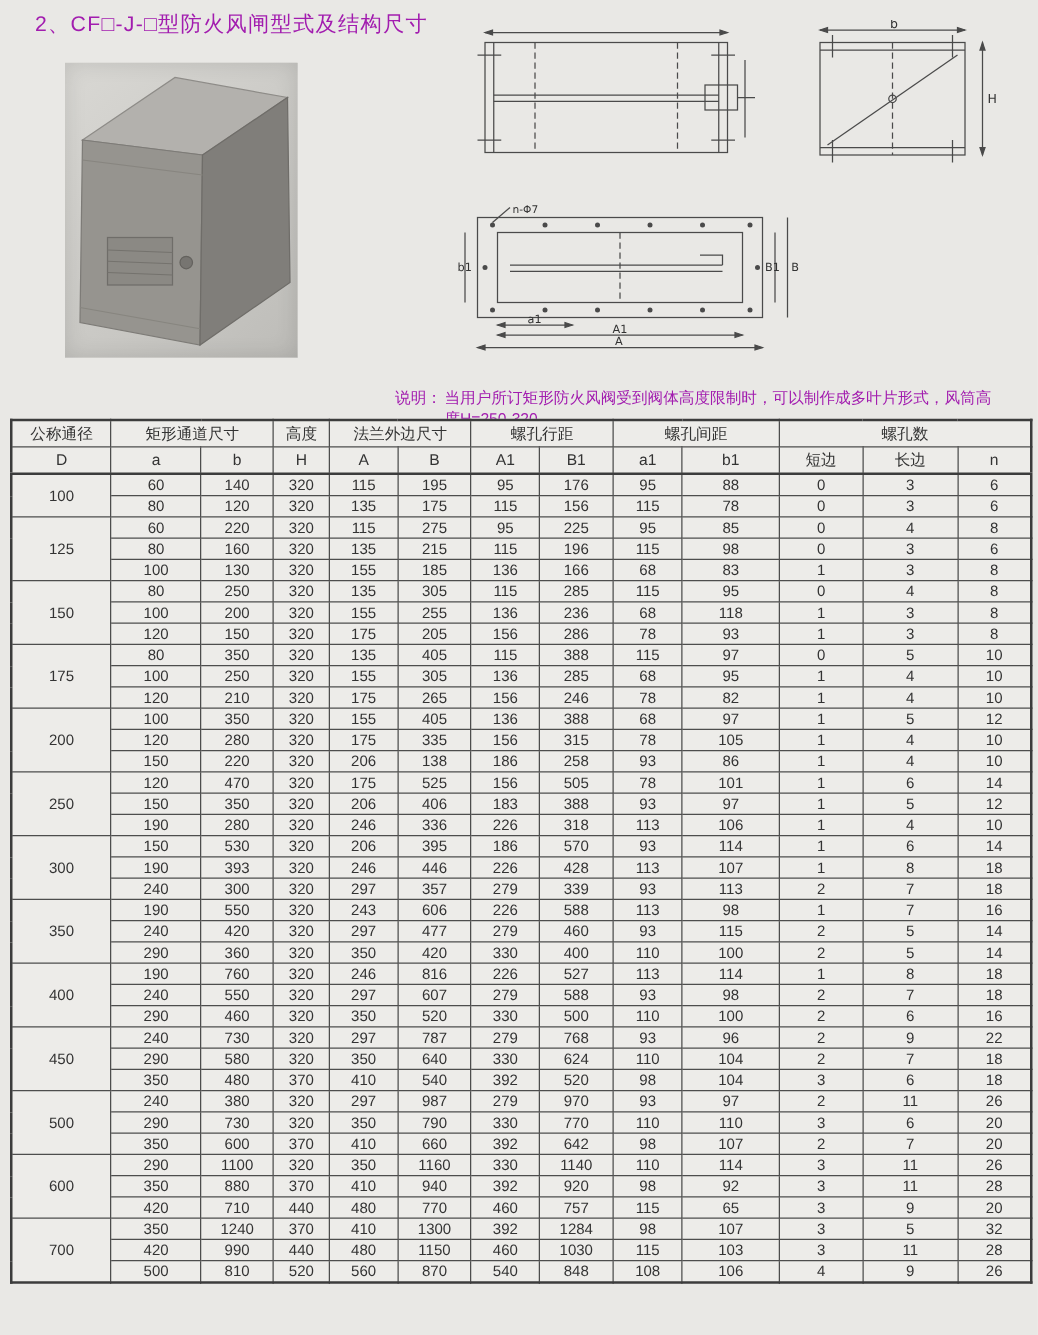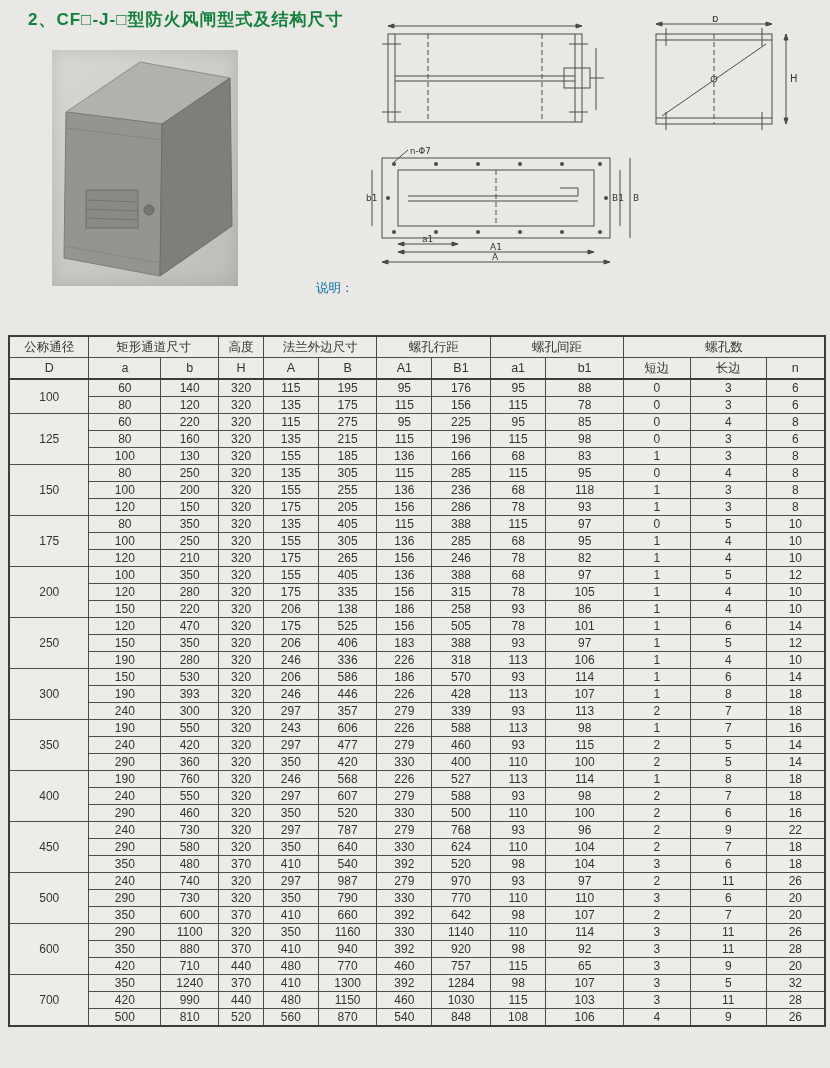--- a/index.html
+++ b/index.html
@@ -9,41 +9,41 @@
     font-family:"Liberation Sans","DejaVu Sans",sans-serif;
     color:#2b2b2b;
     position:relative;
     overflow:hidden;
   }
   .page{position:absolute;inset:0;}
 
   
   .page-title{
     position:absolute;left:28px;top:8px;
-    font-size:17px;font-weight:bold;letter-spacing:1px;color:#15803d;
+    font-size:17px;font-weight:normal;letter-spacing:1px;color:#a21caf;
   }
 
   
   .photo{
     position:absolute;left:52px;top:50px;width:186px;height:236px;
     background:linear-gradient(135deg,#d9d8d4 0%,#c9c8c4 60%,#bdbcb8 100%);
     box-shadow:inset 0 0 18px rgba(0,0,0,.12);
   }
 
   
   .drawing{position:absolute;}
   .d-side{left:368px;top:18px;}
   .d-end{left:632px;top:16px;}
-  .d-flange{left:364px;top:146px;}
+  .d-flange{left:364px;top:162px;}
   svg text{font-family:"DejaVu Sans",sans-serif;}
 
   
   .note{
-    position:absolute;left:316px;top:280px;width:505px;
-    font-size:12.5px;line-height:17px;color:#0369a1;display:flex;
+    position:absolute;left:316px;top:310px;width:505px;
+    font-size:12.5px;line-height:17px;color:#a21caf;display:flex;
   }
   .note-label{white-space:nowrap;margin-right:2px;}
 
   
   .dim-table{
     position:absolute;left:8px;top:335px;width:818px;
     border-collapse:collapse;table-layout:fixed;
     font-size:12px;color:#333;
     background:#edece9;
   }
@@ -176,20 +176,24 @@
       <text x="248" y="55" font-size="9" fill="#333">B1</text>
       <text x="269" y="55" font-size="9" fill="#333">B</text>
       <text x="58" y="96" font-size="9" fill="#333">a1</text>
       <text x="126" y="104" font-size="9" fill="#333">A1</text>
       <text x="128" y="114" font-size="9" fill="#333">A</text>
     </svg>
   </div>
 
   <div class="note">
     <span class="note-label">说明：</span>
+    <span>
+      <span>当用户所订矩形防火风阀受到阀体高度限制时，可以制作成多叶片形式，风筒高</span><br>
+      <span>度H=250-320。</span>
+    </span>
   </div>
 
   <table class="dim-table">
     <colgroup>
       <col style="width:9.8%">
         <col style="width:8.8%">
         <col style="width:7.1%">
       <col style="width:5.5%">
         <col style="width:6.7%">
         <col style="width:7.2%">
@@ -471,21 +475,21 @@
           <td>1</td>
           <td>4</td>
           <td>10</td>
         </tr>
         <tr class="group-start">
           <td rowspan="3" class="d-cell">300</td>
           <td>150</td>
           <td>530</td>
           <td>320</td>
           <td>206</td>
-          <td>586</td>
+          <td>395</td>
           <td>186</td>
           <td>570</td>
           <td>93</td>
           <td>114</td>
           <td>1</td>
           <td>6</td>
           <td>14</td>
         </tr>
         <tr>
           <td>190</td>
@@ -557,21 +561,21 @@
           <td>2</td>
           <td>5</td>
           <td>14</td>
         </tr>
         <tr class="group-start">
           <td rowspan="3" class="d-cell">400</td>
           <td>190</td>
           <td>760</td>
           <td>320</td>
           <td>246</td>
-          <td>568</td>
+          <td>816</td>
           <td>226</td>
           <td>527</td>
           <td>113</td>
           <td>114</td>
           <td>1</td>
           <td>8</td>
           <td>18</td>
         </tr>
         <tr>
           <td>240</td>
@@ -640,21 +644,21 @@
           <td>520</td>
           <td>98</td>
           <td>104</td>
           <td>3</td>
           <td>6</td>
           <td>18</td>
         </tr>
         <tr class="group-start">
           <td rowspan="3" class="d-cell">500</td>
           <td>240</td>
-          <td>740</td>
+          <td>380</td>
           <td>320</td>
           <td>297</td>
           <td>987</td>
           <td>279</td>
           <td>970</td>
           <td>93</td>
           <td>97</td>
           <td>2</td>
           <td>11</td>
           <td>26</td>

